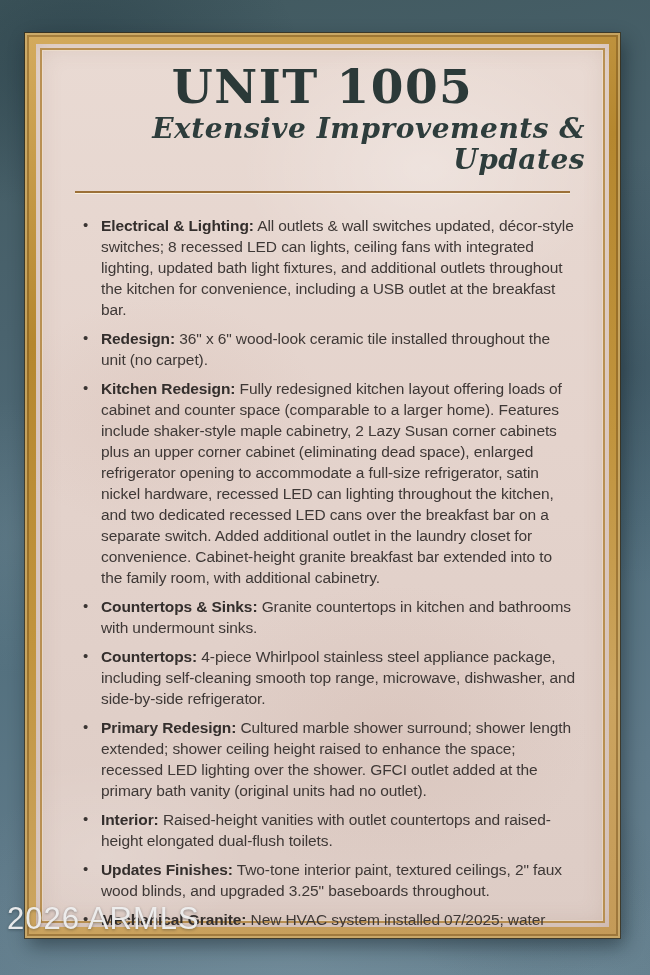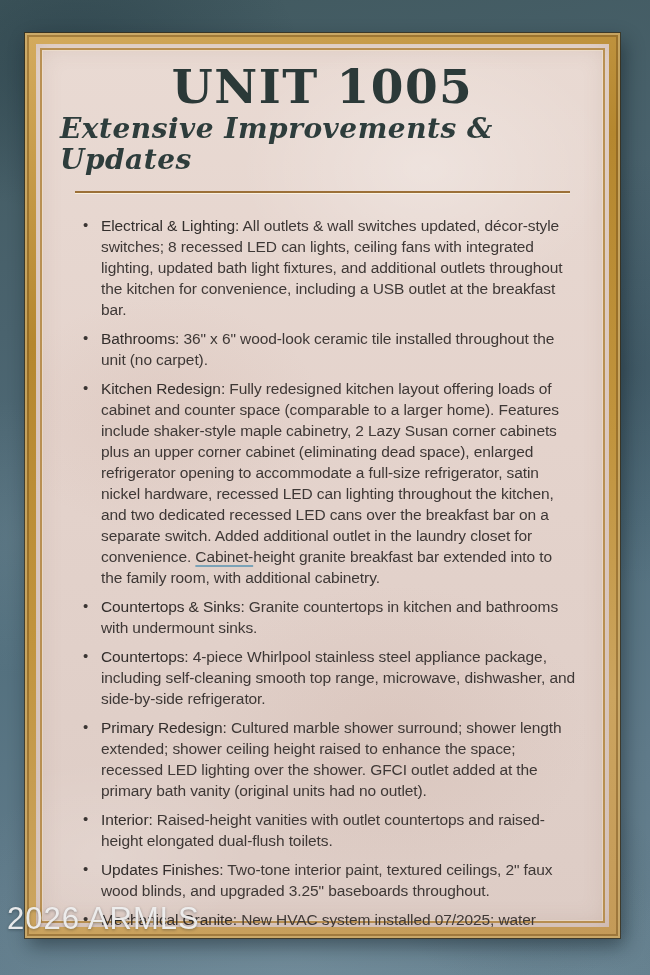--- a/index.html
+++ b/index.html
@@ -53,21 +53,21 @@
 
   .content { position: relative; padding: 14px 24px 12px; height: 100%; box-sizing: border-box; }
 
   h1.title {
     margin: 4px 0 0; text-align: center;
     font-family: "DejaVu Serif", serif; font-weight: 700;
     font-size: 47px; line-height: 1.05; letter-spacing: 1.5px;
     color: #2b3938;
   }
   h2.subtitle {
-    margin: 3px 0 0; text-align: left;
+    margin: 3px 0 0; text-align: right;
     font-family: "DejaVu Serif", serif; font-style: italic; font-weight: 700;
     font-size: 28px; line-height: 1.1; letter-spacing: 0.5px;
     color: #2e3d3c;
   }
   .divider {
     width: 495px; height: 2px; margin: 15px auto 0;
     background: #9c7038;
     box-shadow: 0 1px 0 rgba(255,248,225,0.75);
   }
 
@@ -76,23 +76,22 @@
   }
   ul.improvements li {
     position: relative; padding-left: 19px; margin: 0 0 8px;
     font-size: 15.5px; line-height: 21px; letter-spacing: -0.1px;
     color: #3e3836;
   }
   .bullet {
     position: absolute; left: 1px; top: -1px;
     font-size: 15px; color: #3a3533;
   }
-  .lbl { font-weight: normal; color: #332e2c; }
+  .lbl { font-weight: bold; color: #332e2c; }
   .und {
-    text-decoration: underline;
     text-decoration-color: #7ba3b8;
     text-decoration-thickness: 1.5px;
     text-underline-offset: 3px;
   }
 
   .watermark {
     position: absolute; left: 7px; top: 901px; z-index: 10;
     font-family: "Liberation Sans", sans-serif;
     font-size: 31px; letter-spacing: 1px;
     color: rgba(240,240,240,0.95);
@@ -105,21 +104,21 @@
 <div class="scene">
   <div class="frame">
     <div class="parchment">
       <div class="inner-line"></div>
       <div class="content">
         <h1 class="title">UNIT 1005</h1>
         <h2 class="subtitle">Extensive Improvements &amp; Updates</h2>
         <div class="divider"></div>
         <ul class="improvements">
           <li><span class="bullet">•</span><span class="lbl">Electrical &amp; Lighting:</span><span class="txt"> All outlets &amp; wall switches updated, décor-style switches; 8 recessed LED can lights, ceiling fans with integrated lighting, updated bath light fixtures, and additional outlets throughout the kitchen for convenience, including a USB outlet at the breakfast bar.</span></li>
-          <li><span class="bullet">•</span><span class="lbl">Bathrooms:</span><span class="txt"> 36" x 6" wood-look ceramic tile installed throughout the unit (no carpet).</span></li>
+          <li><span class="bullet">•</span><span class="lbl">Redesign:</span><span class="txt"> 36" x 6" wood-look ceramic tile installed throughout the unit (no carpet).</span></li>
           <li><span class="bullet">•</span><span class="lbl">Kitchen Redesign:</span><span class="txt"> Fully redesigned kitchen layout offering loads of cabinet and counter space (comparable to a larger home). Features include shaker-style maple cabinetry, 2 Lazy Susan corner cabinets plus an upper corner cabinet (eliminating dead space), enlarged refrigerator opening to accommodate a full-size refrigerator, satin nickel hardware, recessed LED can lighting throughout the kitchen, and two dedicated recessed LED cans over the breakfast bar on a separate switch. Added additional outlet in the laundry closet for convenience. </span><span class="und">Cabinet-</span><span class="txt">height granite breakfast bar extended into to the family room, with additional cabinetry.</span></li>
           <li><span class="bullet">•</span><span class="lbl">Countertops &amp; Sinks:</span><span class="txt"> Granite countertops in kitchen and bathrooms with undermount sinks.</span></li>
           <li><span class="bullet">•</span><span class="lbl">Countertops:</span><span class="txt"> 4-piece Whirlpool stainless steel appliance package, including self-cleaning smooth top range, microwave, dishwasher, and side-by-side refrigerator.</span></li>
           <li><span class="bullet">•</span><span class="lbl">Primary Redesign:</span><span class="txt"> Cultured marble shower surround; shower length extended; shower ceiling height raised to enhance the space; recessed LED lighting over the shower. GFCI outlet added at the primary bath vanity (original units had no outlet).</span></li>
           <li><span class="bullet">•</span><span class="lbl">Interior:</span><span class="txt"> Raised-height vanities with outlet countertops and raised-height elongated dual-flush toilets.</span></li>
           <li><span class="bullet">•</span><span class="lbl">Updates Finishes:</span><span class="txt"> Two-tone interior paint, textured ceilings, 2" faux wood blinds, and upgraded 3.25" baseboards throughout.</span></li>
           <li><span class="bullet">•</span><span class="lbl">Mechanical Granite:</span><span class="txt"> New HVAC system installed 07/2025; water heater replaced 09/2021.</span></li>
 
         </ul>
       </div>

